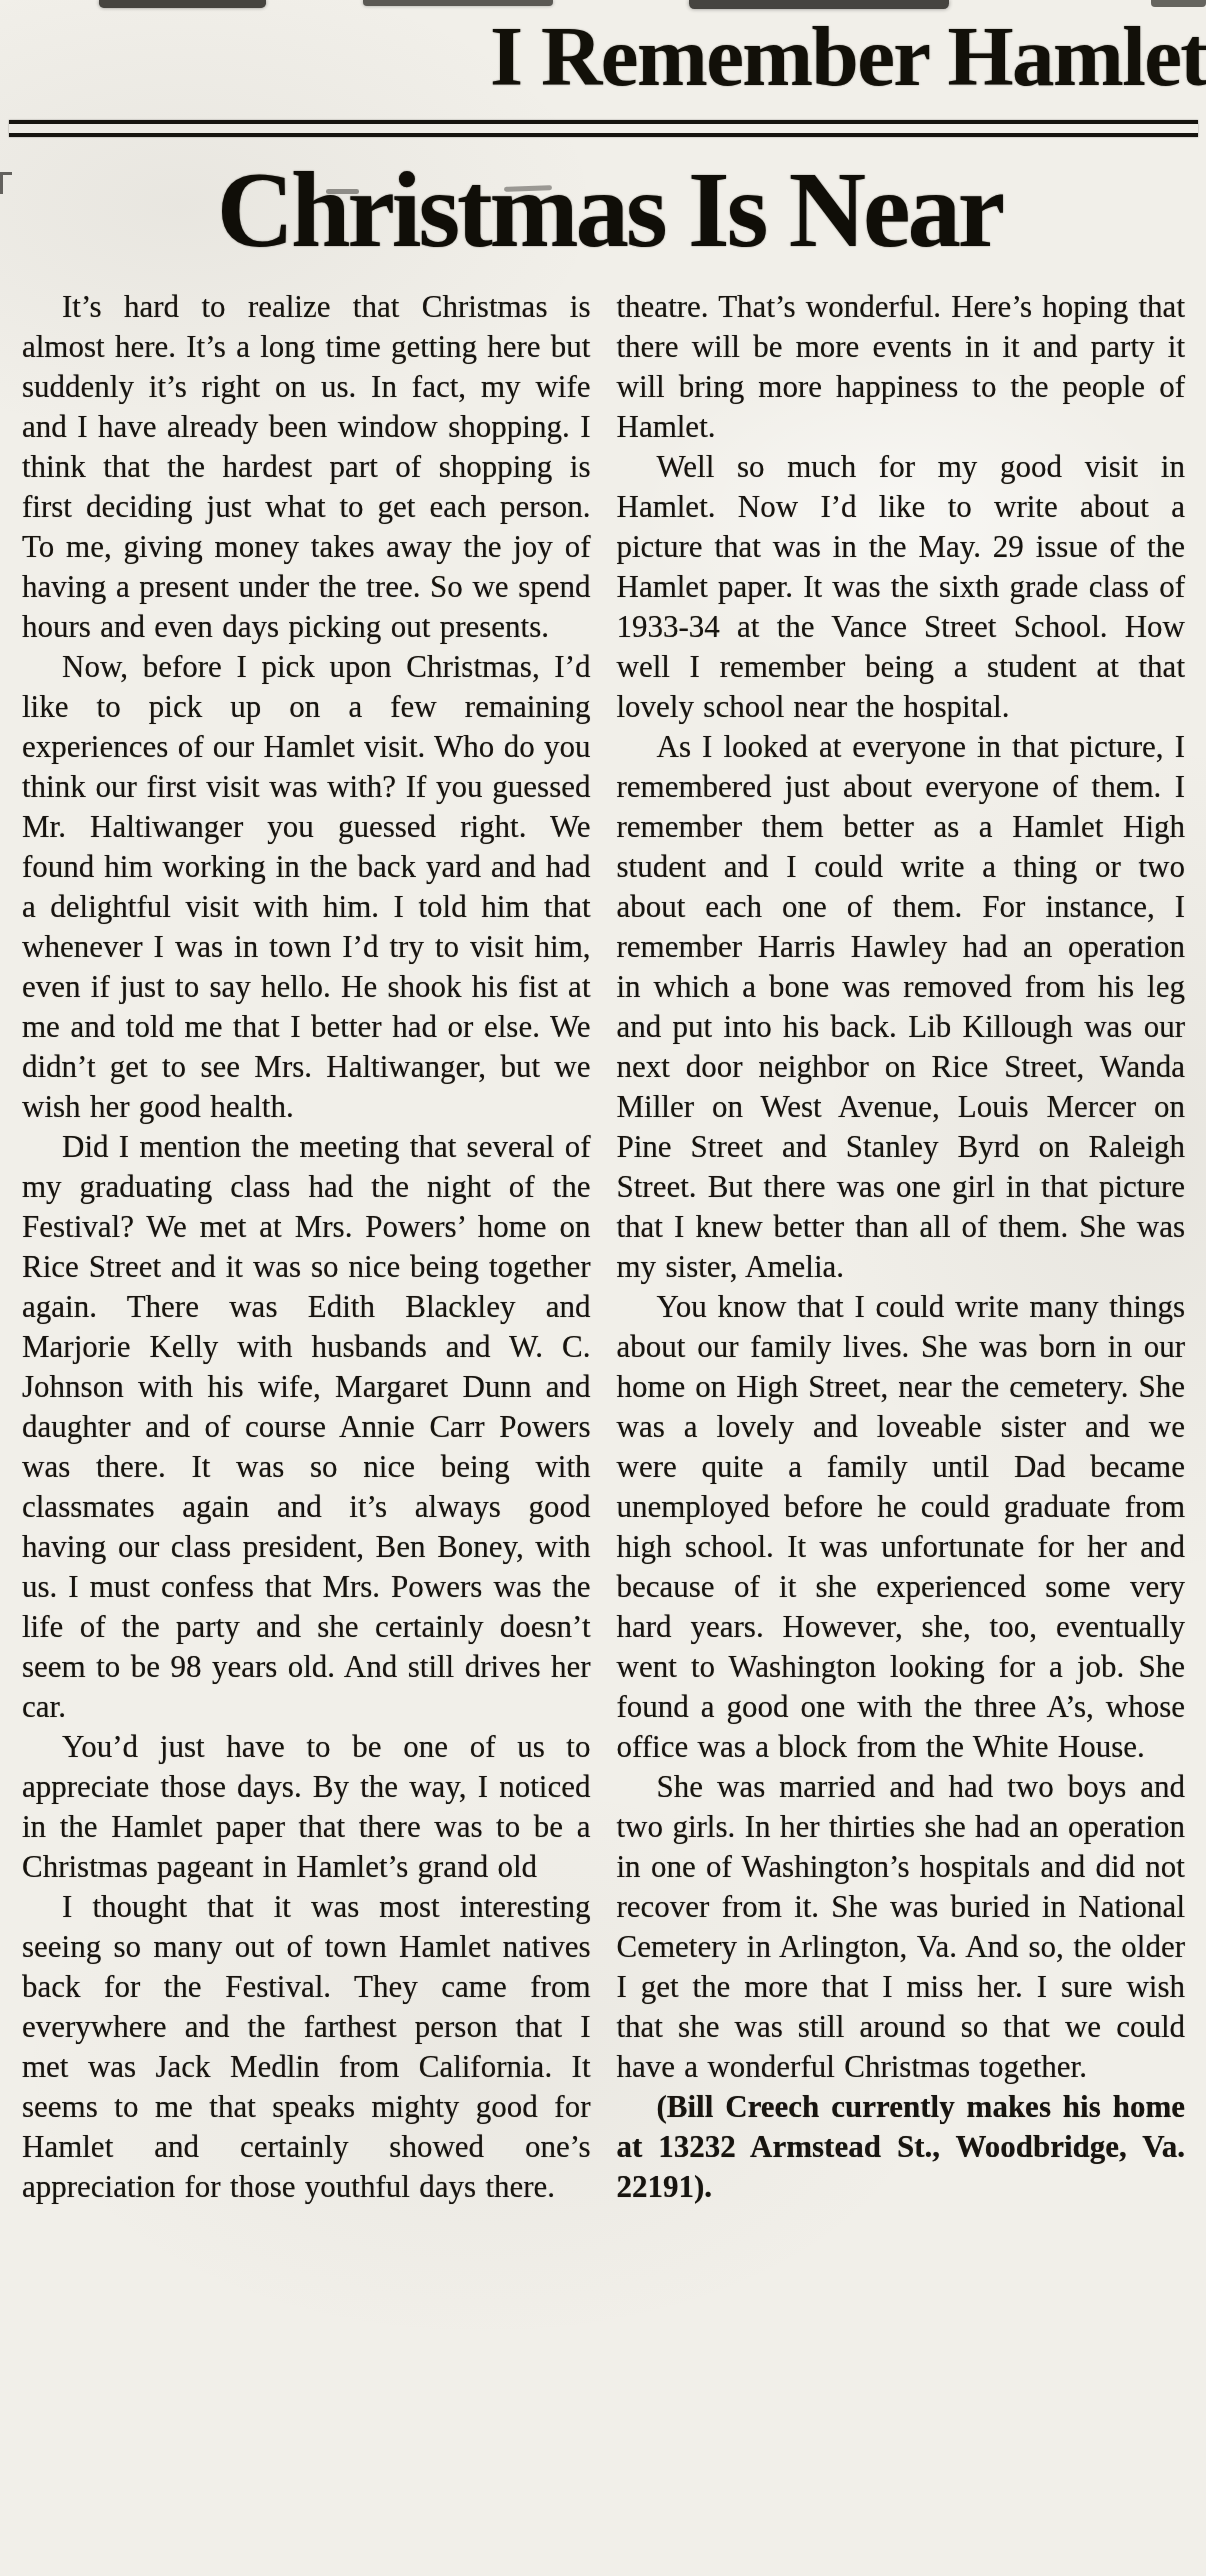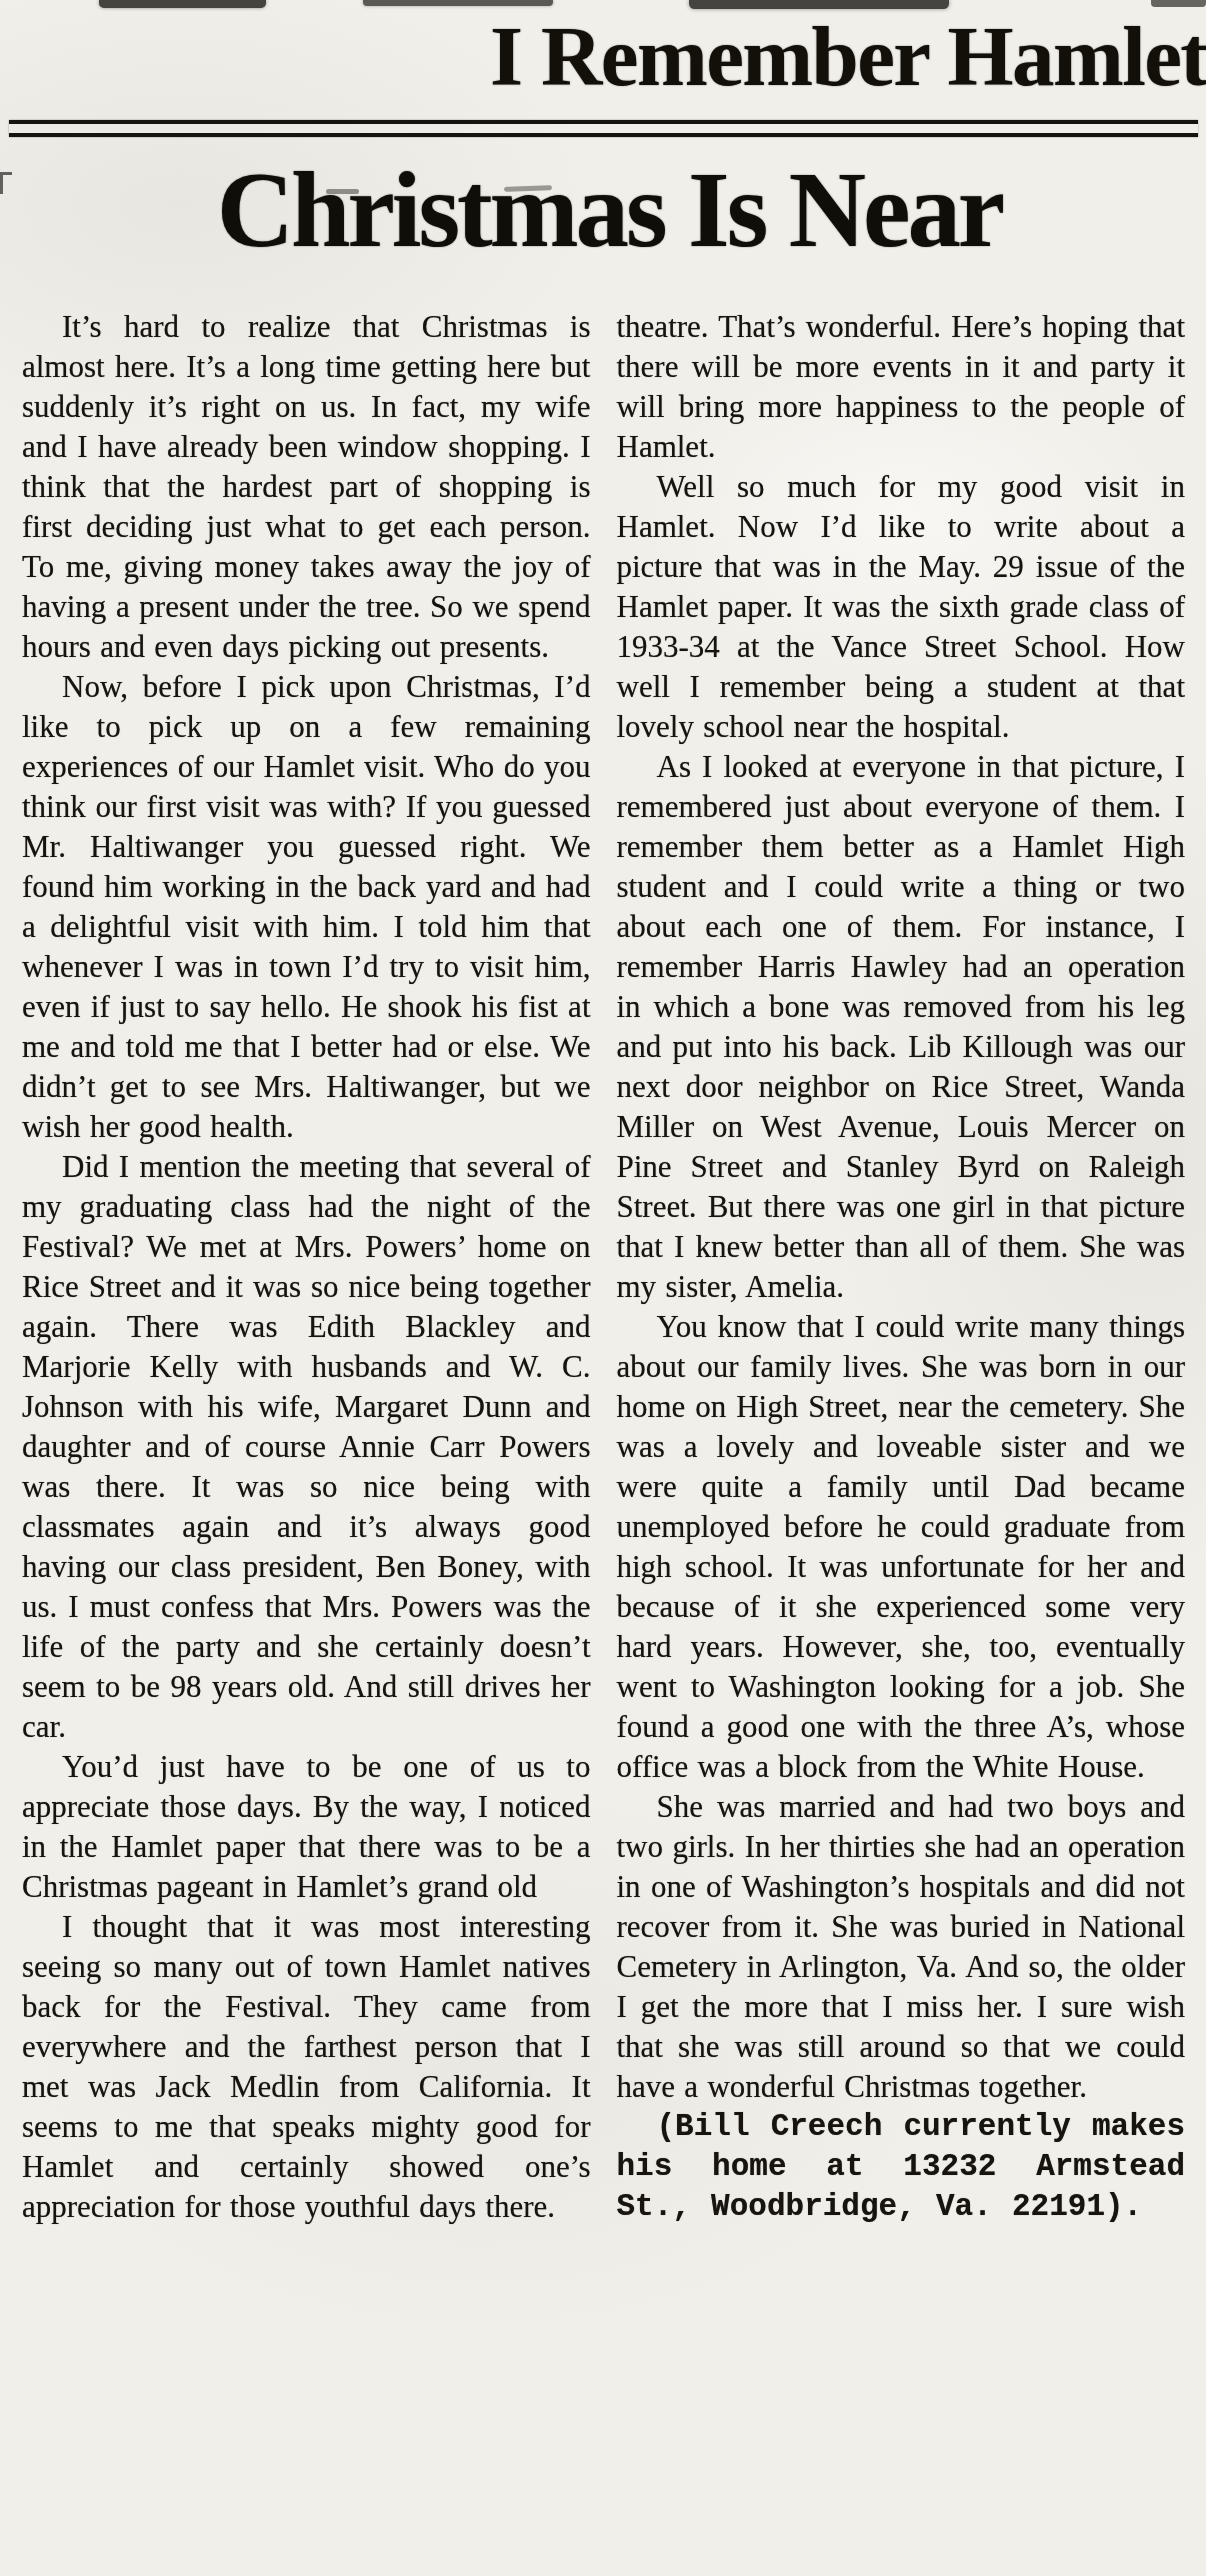--- a/index.html
+++ b/index.html
@@ -60,35 +60,35 @@
     letter-spacing: -3.1px;
     color: #100e08;
     text-shadow: 0 0 1.6px rgba(25,20,12,0.6);
   }
 
   
   .columns {
     display: flex;
     gap: 26px;
     padding: 0 22px;
-    margin-top: 43px;
+    margin-top: 23px;
   }
   .col { flex: 1 1 0; min-width: 0; }
   .col p {
     margin: 0;
     font-size: 31px;
     line-height: 40px;
     text-align: justify;
     text-indent: 40px;
     word-spacing: 1.6px;
     color: #17140f;
     text-shadow: 0 0 0.8px rgba(25,20,12,0.55);
   }
   .col p.no-indent { text-indent: 0; }
-  .col p.closing-note { font-weight: 700; font-family: Liberation Mono, monospace; }
+  .col p.closing-note { font-weight: 700; }
 
   
   .artifact { position: absolute; background: #1c1a16; pointer-events: none; }
   .smudge-a { left: 99px; top: 0; width: 167px; height: 7.8px; opacity: .8; border-radius: 0 0 4.7px 4.7px; box-shadow: 0 0 3.9px rgba(0,0,0,.5); }
   .smudge-b { left: 363px; top: 0; width: 190px; height: 6.2px; opacity: .7; border-radius: 0 0 3.9px 3.9px; box-shadow: 0 0 3.9px rgba(0,0,0,.45); }
   .smudge-c { left: 689px; top: 0; width: 260px; height: 9.3px; opacity: .8; border-radius: 0 0 5.4px 5.4px; box-shadow: 0 0 4.7px rgba(0,0,0,.5); }
   .smudge-d { left: 1151px; top: 0; width: 55px; height: 7px; opacity: .65; border-radius: 0 0 3.9px 3.9px; }
   .tick-left {
     left: 0; top: 172px; width: 9.3px; height: 18.6px;
     background: transparent;

